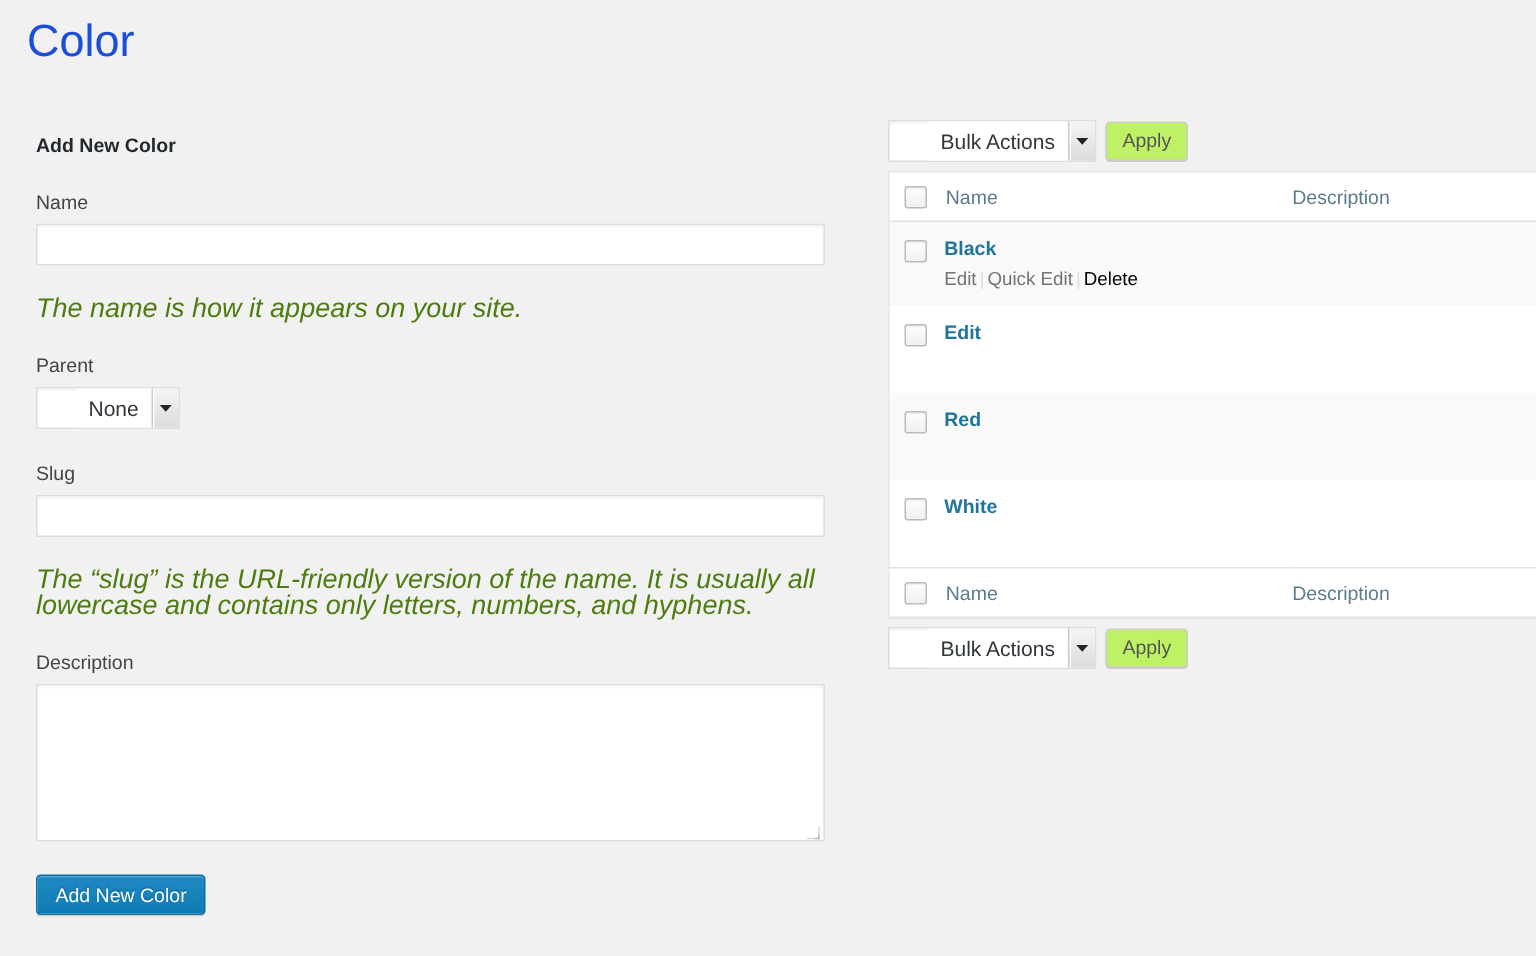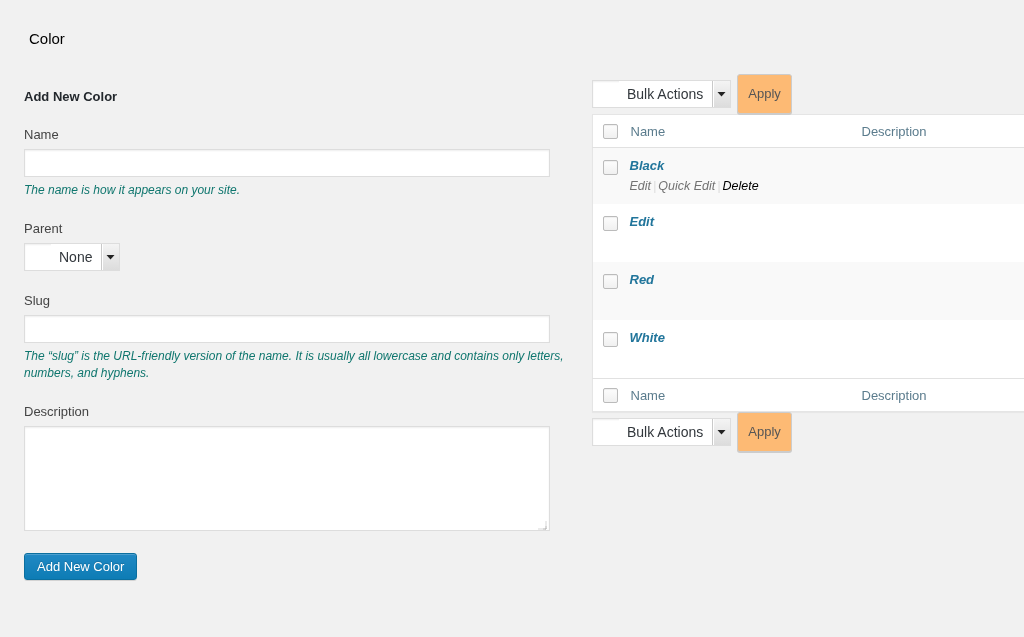--- a/index.html
+++ b/index.html
@@ -16,25 +16,25 @@
     color: #444;
     overflow: hidden;
     position: relative;
   }
 
   
   .page-title {
     position: absolute;
     left: 18px;
     top: 13px;
-    font-size: 15px;
+    font-size: 30px;
     font-weight: 400;
-    color: #000000;
+    color: #1d4ed8;
     line-height: 29px;
-    margin: 11px;
+    margin: 0;
     padding: 0;
   }
 
   
   .col-left {
     position: absolute;
     left: 24px;
     top: 89px;
     width: 555px;
   }
@@ -66,24 +66,24 @@
     border: 1px solid #ddd;
     border-radius: 0;
     box-shadow: inset 0 1px 2px rgba(0,0,0,0.07);
     font-family: "Liberation Sans", sans-serif;
     font-size: 14px;
     color: #32373c;
     outline: none;
   }
   .field-desc {
     font-style: italic;
-    font-size: 12px;
-    color: #0f766e;
+    font-size: 18px;
+    color: #4d7c0f;
     line-height: 17px;
-    margin-top: 5px;
+    margin-top: 20px;
     width: 556px;
   }
 
   
   .select-wrap {
     display: inline-flex;
     align-items: stretch;
     height: 26px;
     border: 1px solid #ddd;
     background: #fff;
@@ -169,28 +169,28 @@
     width: 470px;
   }
   .tablenav {
     display: flex;
     align-items: center;
     height: 28px;
     gap: 6px;
   }
   .btn-secondary {
     display: inline-block;
-    background: #fdba74;
+    background: #bef264;
     border: 1px solid #ccc;
     border-radius: 3px;
     color: #555;
     font-family: "Liberation Sans", sans-serif;
     font-size: 13px;
     line-height: 24px;
-    height: 40px;
+    height: 26px;
     padding: 0 10px;
     cursor: pointer;
     box-shadow: 0 1px 0 #ccc;
   }
 
   .wp-list-table {
     width: 100%;
     border-collapse: collapse;
     background: #fff;
     border: 1px solid #e5e5e5;
@@ -245,21 +245,20 @@
     box-shadow: inset 0 1px 1px rgba(0,0,0,0.06);
     vertical-align: middle;
     cursor: pointer;
   }
 
   .wp-list-table tbody tr.alt { background: #f9f9f9; }
   .wp-list-table tbody tr { background: #fff; }
   .wp-list-table tbody td {
     padding: 9px 0 9px 0;
     vertical-align: top;
-    font-style: italic;
   }
   .wp-list-table tbody td.cb-cell { padding-top: 11px; }
   .row-title {
     color: #21759b;
     font-weight: bold;
     font-size: 13px;
     text-decoration: none;
     line-height: 18px;
     display: inline-block;
   }

